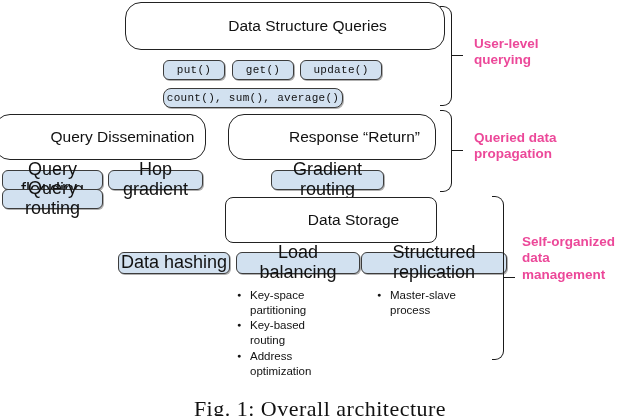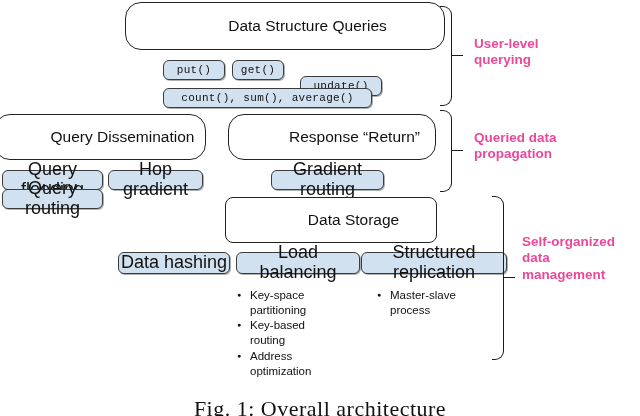--- a/index.html
+++ b/index.html
@@ -117,27 +117,27 @@
 
 <div class="stage">
 
   <div class="node box-white big" style="left:125px; top:2px; width:320px; height:48px;">
     <span>Data Structure Queries</span>
   </div>
 
   <div class="node box-blue mono" style="left:163px; top:60px; width:62px; height:20px;">
     <span>put()</span>
   </div>
-  <div class="node box-blue mono" style="left:232px; top:60px; width:52px; height:20px;">
+  <div class="node box-blue mono" style="left:232px; top:60px; width:62px; height:20px;">
     <span>get()</span>
   </div>
-  <div class="node box-blue mono" style="left:300px; top:60px; width:82px; height:20px;margin-top:16px;">
+  <div class="node box-blue mono" style="left:300px; top:60px; width:82px; height:20px;">
     <span>update()</span>
   </div>
-  <div class="node box-blue mono" style="left:163px; top:88px; width:209px; height:20px;">
+  <div class="node box-blue mono" style="left:163px; top:88px; width:180px; height:20px;border-radius:8px;">
     <span>count(), sum(), average()</span>
   </div>
 
   <div class="node box-white big" style="left:-6px; top:114px; width:212px; height:46px;">
     <span>Query Dissemination</span>
   </div>
   <div class="node box-white big" style="left:228px; top:114px; width:208px; height:46px;">
     <span>Response “Return”</span>
   </div>
 

